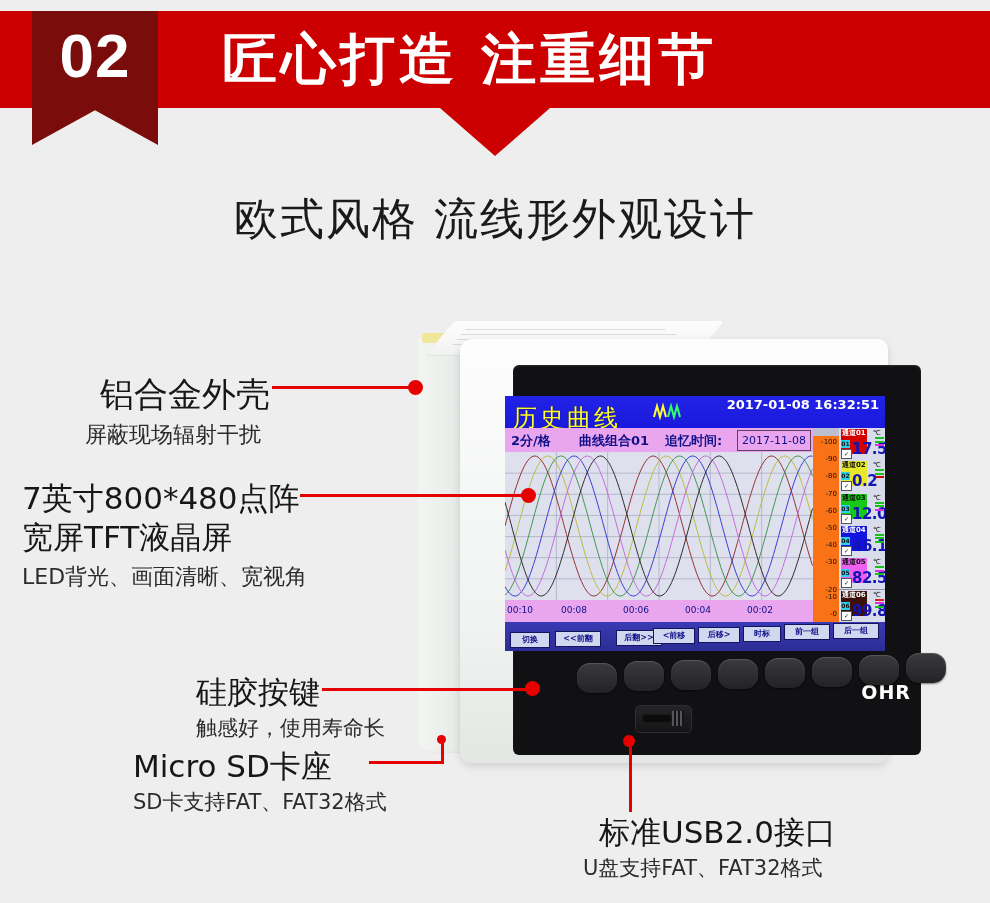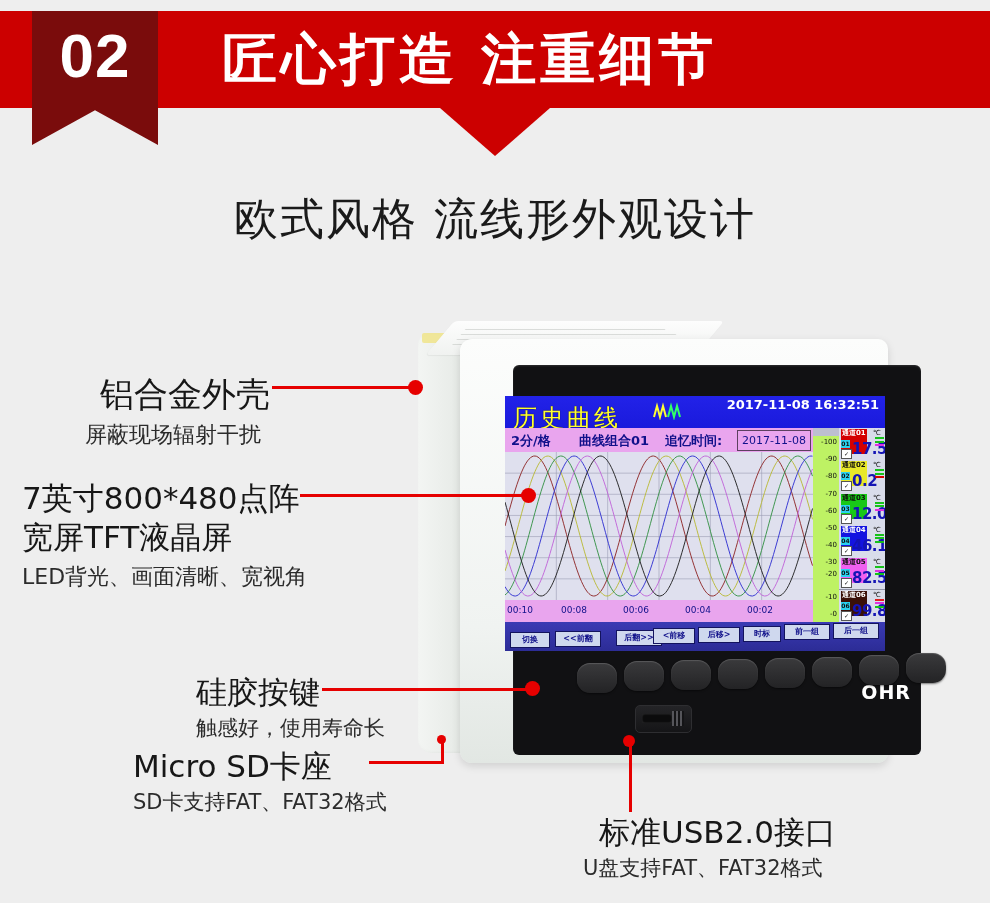--- a/index.html
+++ b/index.html
@@ -90,21 +90,21 @@
   .info-recall-label{position:absolute;left:160px;top:4px;color:#10108a;font-size:13px;font-weight:bold;}
   .info-recall-value{position:absolute;left:232px;top:2px;width:72px;height:19px;
     background:#e9a5ee;border:1px solid #5d4060;color:#10108a;font-size:11px;
     line-height:19px;text-align:center;letter-spacing:0px;}
 
   .plot{position:absolute;left:0;top:56px;width:308px;height:148px;background:#dfe0ee;}
   .plot svg{display:block;}
   .timeaxis{position:absolute;left:0;top:204px;width:308px;height:22px;background:#e9a5ee;}
   .timeaxis span{position:absolute;top:5px;color:#10108a;font-size:9px;}
 
-  .scalebar{position:absolute;left:308px;top:40px;width:26px;height:186px;background:#bef264;}
+  .scalebar{position:absolute;left:308px;top:40px;width:26px;height:186px;background:#f97316;}
   .scalebar .tk{position:absolute;right:2px;color:#101010;font-size:7px;}
 
   .chanpanel{position:absolute;left:334px;top:32px;width:46px;height:194px;background:#cfd3e6;}
   .chanrow{position:absolute;left:0;width:46px;height:32.3px;
     background:#d9dcea;border-bottom:1px solid #8f93a8;}
   .chan-tag{position:absolute;left:2px;top:1px;height:25px;padding:0 1px;
     font-size:7px;line-height:9px;color:#ffffff;font-weight:bold;white-space:nowrap;}
   .chan-unit{position:absolute;left:34px;top:1px;font-size:7px;color:#111;}
   .chan-num{position:absolute;left:2px;top:12px;width:9px;height:8px;background:#2ad2f0;
     font-size:6px;line-height:8px;color:#101010;text-align:center;font-weight:bold;}
@@ -182,21 +182,21 @@
   <div class="lcd-inner">
 
     <div class="lcd-titlebar">
       <div class="lcd-title">历史曲线</div>
       <div class="lcd-wavelogo">
         <svg width="30" height="18" viewBox="0 0 30 18">
           <path d="M2 15 L5 4 L8 15 L11 4 L14 15" stroke="#ffff33" stroke-width="2" fill="none"></path>
           <path d="M16 15 L19 4 L22 15 L25 4 L28 15" stroke="#33ff66" stroke-width="2" fill="none"></path>
         </svg>
       </div>
-      <div class="lcd-datetime">2017-11-08 16:32:51</div>
+      <div class="lcd-datetime">2017-01-08 16:32:51</div>
     </div>
 
     <div class="lcd-infobar">
       <div class="info-scale">2分/格</div>
       <div class="info-group">曲线组合01</div>
       <div class="info-recall-label">追忆时间:</div>
       <div class="info-recall-value">2017-11-08  16:32:30</div>
     </div>
 
     <div class="plot">
@@ -232,21 +232,21 @@
 
     <div class="scalebar">
         <div class="tk" style="top: 2px;">-100</div>
         <div class="tk" style="top: 19.2px;">-90</div>
         <div class="tk" style="top: 36.4px;">-80</div>
         <div class="tk" style="top: 53.6px;">-70</div>
         <div class="tk" style="top: 70.8px;">-60</div>
         <div class="tk" style="top: 88px;">-50</div>
         <div class="tk" style="top: 105.2px;">-40</div>
         <div class="tk" style="top: 122.4px;">-30</div>
-        <div class="tk" style="top: 134px; margin-left: 8px;">-20</div>
+        <div class="tk" style="top: 150px; margin-left: 8px;">-20</div>
         <div class="tk" style="top: 156.8px;">-10</div>
         <div class="tk" style="top: 174px;">-0</div>
       </div>
 
     <div class="chanpanel">
         <div class="chanrow" style="top: 0px;">
           <div class="chan-tag" style="background: rgb(212, 0, 0); color: rgb(255, 255, 255);">通道01</div>
           <div class="chan-unit">℃</div>
           <div class="chan-num">01</div>
           <div class="chan-chk">✓</div>

